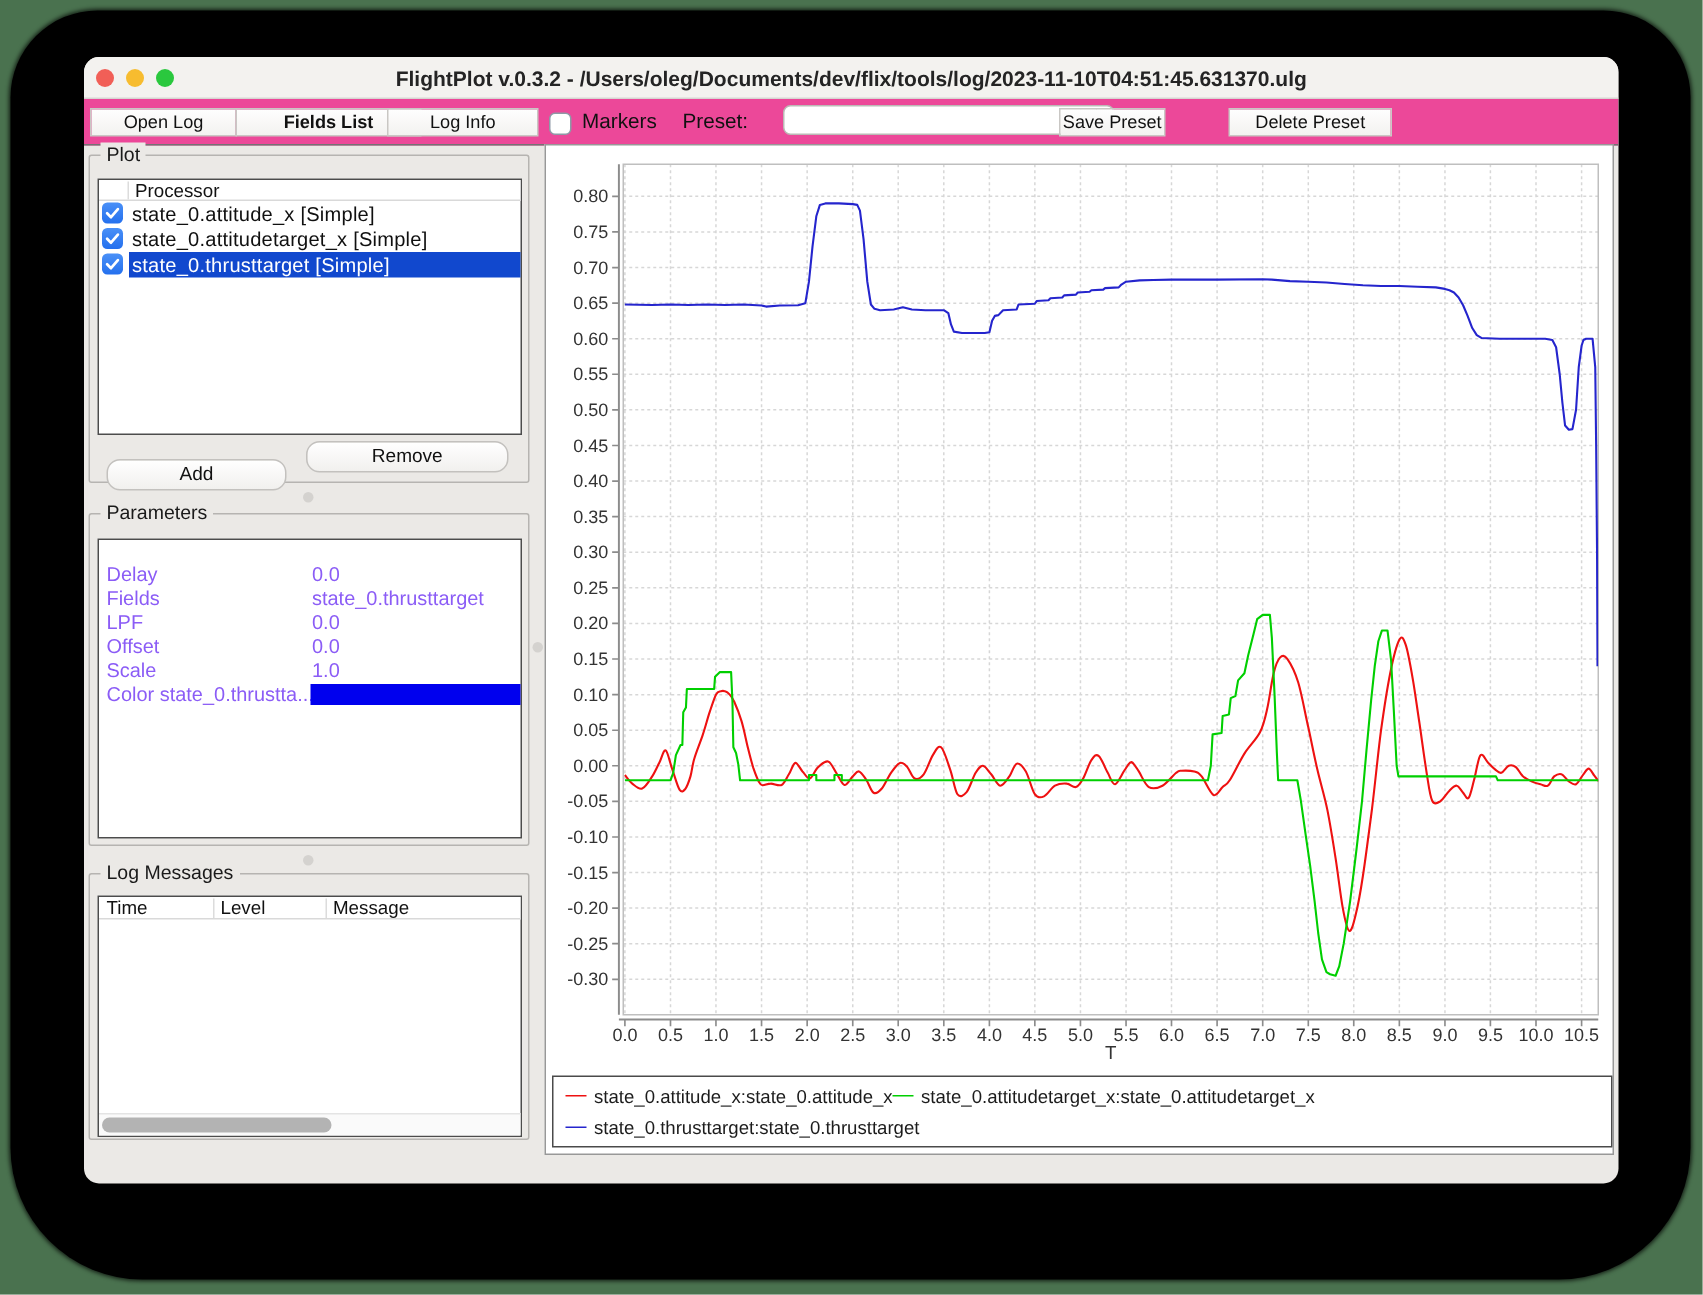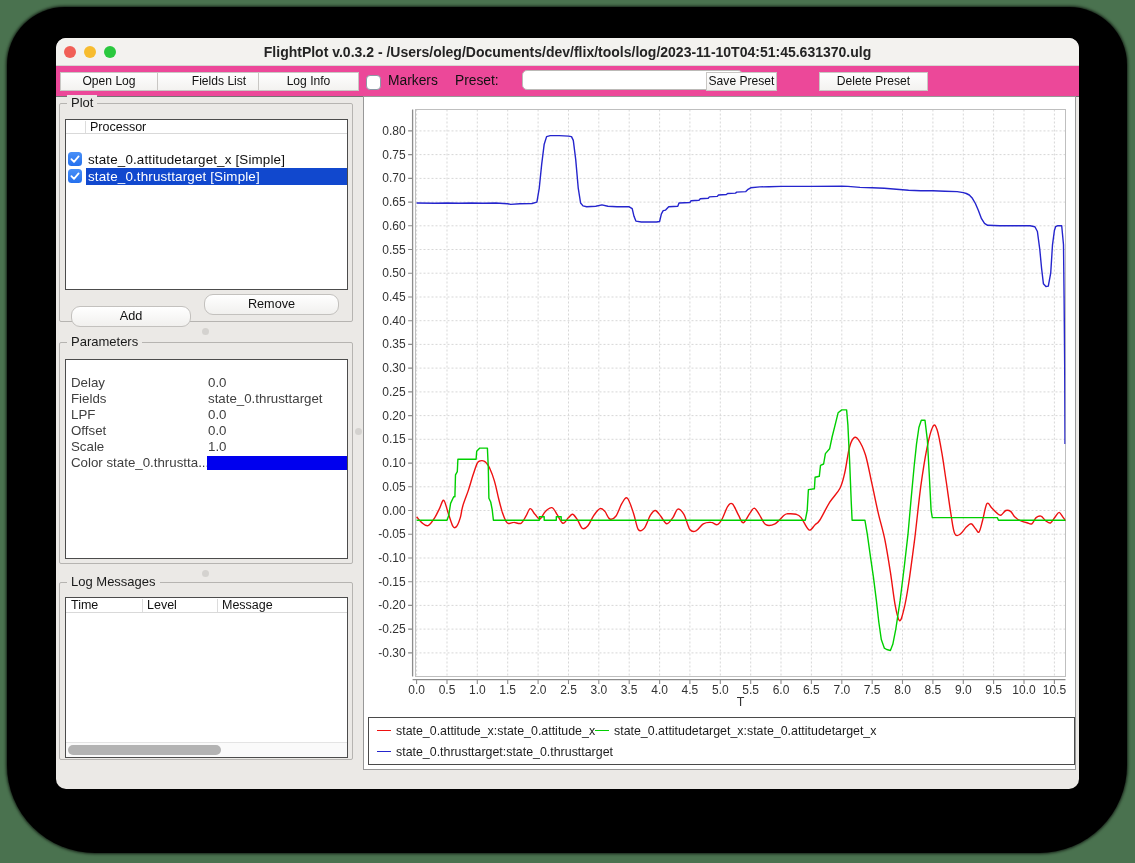--- a/index.html
+++ b/index.html
@@ -25,42 +25,42 @@
 .hdr { position:absolute; left:0; top:0; width:100%; border-bottom:1px solid #d9d9d9;
   font-size:12.5px; color:#111; background:#fff; }
 .btn { position:absolute; height:21px; background:linear-gradient(#ffffff,#f1f0ee);
   border:1px solid #c3c1be; border-radius:9px; font-size:12.7px; color:#111;
   text-align:center; line-height:19px; }
 .dot { position:absolute; width:7px; height:7px; border-radius:50%; background:#d4d2cf; }
 .row { position:absolute; left:0; width:100%; height:17px; font-size:13.4px; letter-spacing:0.15px; color:#101010;
   line-height:17px; white-space:nowrap; }
 .cb { position:absolute; left:2px; top:1px; width:14px; height:14px; border-radius:3.5px;
   background:linear-gradient(#4a90f7,#2470ee); }
-.prow { position:absolute; left:0; width:100%; height:16px; font-size:13.3px; color:#404040;
+.prow { position:absolute; left:0; width:100%; height:16px; font-size:13.3px; color:#8b5cf6;
   line-height:16px; white-space:nowrap; }
 #plotpanel { position:absolute; left:307px; top:58px; width:713px; height:674px;
   background:#fff; border:1px solid #989898; }
 #legend { position:absolute; left:4px; top:620px; width:707px; height:48px;
   border:1px solid #4a4a4a; font-size:12.4px; color:#1c1c1c; background:#fff; }
 .ld { position:absolute; width:14px; height:0; border-top:1.6px solid; top:12px; }
 .lt { position:absolute; top:6px; white-space:nowrap; }
 </style>
 </head>
 <body>
 <div id="shadow"></div>
 <div id="win">
   <div id="titlebar">
     <div class="tl" style="left:8px;background:#f15f57;"></div>
     <div class="tl" style="left:28px;background:#f7bc2f;"></div>
     <div class="tl" style="left:48px;background:#2ac83e;"></div>
     <div id="title">FlightPlot v.0.3.2 - /Users/oleg/Documents/dev/flix/tools/log/2023-11-10T04:51:45.631370.ulg</div>
   </div>
   <div id="toolbar">
     <div class="tbtn" style="left:4px;width:98px;">Open Log</div>
-    <div class="tbtn" style="left:101px;width:124px;">Fields List</div>
+    <div class="tbtn" style="left:101px;width:124px;font-weight:bold;">Fields List</div>
     <div class="tbtn" style="left:202px;width:101px;">Log Info</div>
     <div id="markersbox" style="position:absolute;left:310px;top:9px;width:15px;height:15px;background:#fff;border:1px solid #8e99a6;border-radius:4px;"></div>
     <div style="position:absolute;left:332px;top:7px;font-size:13.8px;color:#111;">Markers</div>
     <div style="position:absolute;left:399px;top:7px;font-size:13.8px;color:#111;">Preset:</div>
     <div id="combo" style="position:absolute;left:466px;top:4px;width:221px;height:20px;background:#fff;border:1px solid #bbb9b6;border-radius:5px;">
       <div style="position:absolute;right:21px;top:2px;width:1px;height:14px;background:#e4e2df;"></div>
         <svg width="12" height="16" viewBox="0 0 12 16" style="position:absolute;right:5px;top:1px;">
         <path d="M2.2 5.6 L6 2.2 L9.8 5.6" fill="none" stroke="#111" stroke-width="2.1" stroke-linecap="round" stroke-linejoin="round"></path>
         <path d="M2.2 10.4 L6 13.8 L9.8 10.4" fill="none" stroke="#111" stroke-width="2.1" stroke-linecap="round" stroke-linejoin="round"></path>
       </svg>
@@ -69,20 +69,26 @@
     <div class="tbtn" style="left:763px;width:109px;">Delete Preset</div>
   </div>
 
   <div class="grp" style="left:3px;top:65px;width:294px;height:219px;">
     <div class="lbl">Plot</div>
   </div>
   <div class="tbl" id="plottbl" style="left:9px;top:81px;width:283px;height:171px;">
     <div class="hdr" style="height:14px;line-height:14px;">
       <span style="position:absolute;left:24px;text-align:right;">Processor</span>
       <div style="position:absolute;left:19px;top:1px;width:1px;height:12px;background:#dcdcdc;"></div>
+    </div>
+    <div class="row" style="top:14px;">
+      <div class="cb"><svg width="14" height="14" viewBox="0 0 14 14">
+            <path d="M3.4 7.2 L6 9.8 L10.6 4.4" fill="none" stroke="#fff" stroke-width="1.8" stroke-linecap="round" stroke-linejoin="round"></path>
+          </svg></div>
+      <span style="position:absolute;left:22px;">state_0.attitude_x [Simple]</span>
     </div>
     <div class="row" style="top:31px;">
       <div class="cb"><svg width="14" height="14" viewBox="0 0 14 14">
             <path d="M3.4 7.2 L6 9.8 L10.6 4.4" fill="none" stroke="#fff" stroke-width="1.8" stroke-linecap="round" stroke-linejoin="round"></path>
           </svg></div>
       <span style="position:absolute;left:22px;">state_0.attitudetarget_x [Simple]</span>
     </div>
     <div class="row" style="top:48px;">
       <div style="position:absolute;left:20px;top:0;right:0;height:17px;background:#1148ce;"></div>
       <div class="cb"><svg width="14" height="14" viewBox="0 0 14 14">

